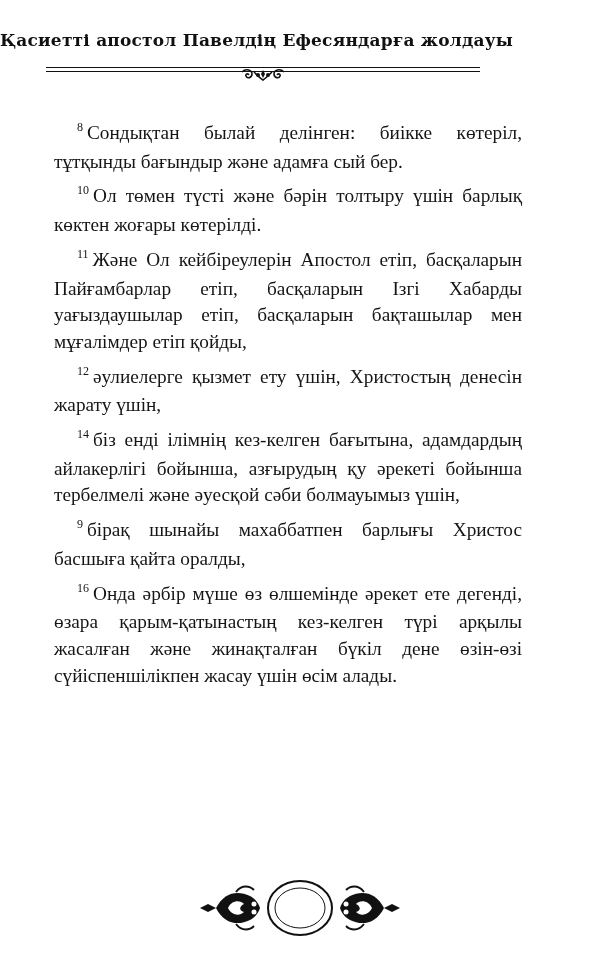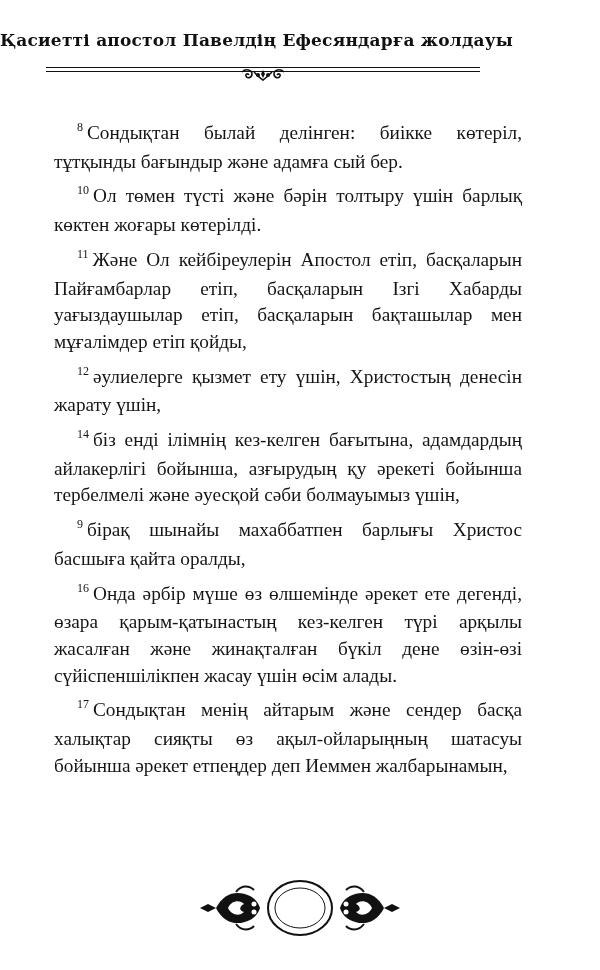--- a/index.html
+++ b/index.html
@@ -41,21 +41,20 @@
 </svg>
 
 <div class="text-body">
   <p class="verse"><sup>8</sup><span>Сондықтан былай делінген: биікке көтеріл, тұтқынды бағындыр және адамға сый бер.</span></p>
   <p class="verse"><sup>10</sup><span>Ол төмен түсті және бәрін толтыру үшін барлық көктен жоғары көтерілді.</span></p>
   <p class="verse"><sup>11</sup><span>Және Ол кейбіреулерін Апостол етіп, басқаларын Пайғамбарлар етіп, басқаларын Ізгі Хабарды уағыздаушылар етіп, басқаларын бақташылар мен мұғалімдер етіп қойды,</span></p>
   <p class="verse"><sup>12</sup><span>әулиелерге қызмет ету үшін, Христостың денесін жарату үшін,</span></p>
   <p class="verse"><sup>14</sup><span>біз енді ілімнің кез-келген бағытына, адамдардың айлакерлігі бойынша, азғырудың қу әрекеті бойынша тербелмелі және әуесқой сәби болмауымыз үшін,</span></p>
   <p class="verse"><sup>9</sup><span>бірақ шынайы махаббатпен барлығы Христос басшыға қайта оралды,</span></p>
   <p class="verse"><sup>16</sup><span>Онда әрбір мүше өз өлшемінде әрекет ете дегенді, өзара қарым-қатынастың кез-келген түрі арқылы жасалған және жинақталған бүкіл дене өзін-өзі сүйіспеншілікпен жасау үшін өсім алады.</span></p>
-  <p class="verse"><sup>17</sup><span>Сондықтан менің айтарым және сендер басқа халықтар сияқты өз ақыл-ойларыңның шатасуы бойынша әрекет етпеңдер деп Иеммен жалбарынамын,</span></p>
 </div>
 
 <div class="footer">
   <svg width="204" height="66" viewBox="0 0 204 66">
 
     <path d="M2 30 L10 26 L18 30 L10 34 Z" fill="#111"></path>
     <path d="M18 30 C26 14,40 12,52 18 C60 22,62 30,62 30 C62 30,60 38,52 42 C40 48,26 46,18 30 Z" fill="#111"></path>
     <path d="M30 30 C34 22,42 22,46 26 C42 28,40 32,46 34 C42 38,34 38,30 30 Z" fill="#fff"></path>
     <circle cx="56" cy="26" r="2.5" fill="#fff"></circle>
     <circle cx="56" cy="34" r="2.5" fill="#fff"></circle>

